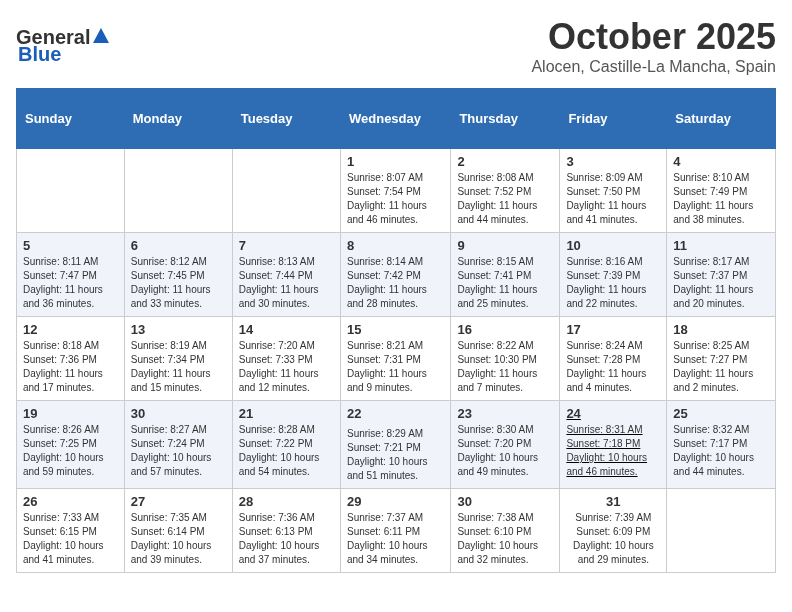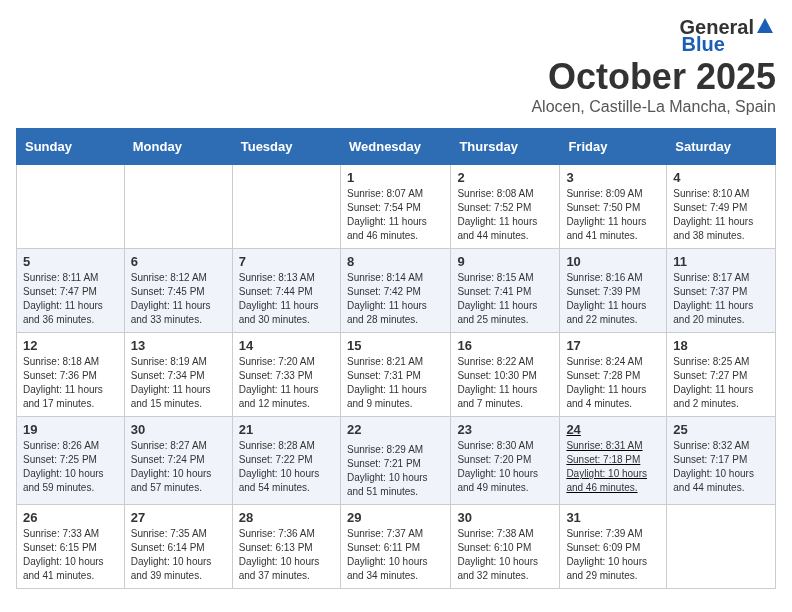--- a/index.html
+++ b/index.html
@@ -6,23 +6,22 @@
     body {
       font-family: Arial, sans-serif;
       background: #fff;
       width: 792px;
       min-height: 612px;
       padding: 16px;
     }
     .header {
       display: flex;
       justify-content: space-between;
-      align-items: flex-end;
+      align-items: center;
       margin-bottom: 12px;
-      flex-direction: column;
     }
     .logo {
       display: flex;
       flex-direction: column;
       align-items: flex-start;
     }
     .logo-text {
       display: flex;
       align-items: center;
     }
@@ -50,21 +49,21 @@
     }
     .calendar {
       width: 100%;
       border-collapse: collapse;
       border: 1px solid #ccc;
     }
     .calendar th {
       background-color: #2e6db4;
       color: #fff;
       text-align: left;
-      padding: 10px 8px;
+      padding: 22px 8px;
       font-size: 13px;
       border: 1px solid #2e6db4;
     }
     .calendar td {
       vertical-align: top;
       border: 1px solid #ccc;
       padding: 5px 6px;
       width: 113px;
       min-height: 80px;
     }
@@ -312,21 +311,21 @@
           <div class="day-info" style="white-space: pre-line;">Sunrise: 7:37 AM
 Sunset: 6:11 PM
 Daylight: 10 hours and 34 minutes.</div>
         </td>
         <td style="background-color: rgb(255, 255, 255);">
           <div class="day-num">30</div>
           <div class="day-info" style="white-space: pre-line;">Sunrise: 7:38 AM
 Sunset: 6:10 PM
 Daylight: 10 hours and 32 minutes.</div>
         </td>
-        <td style="background-color: rgb(255, 255, 255);">
+        <td style="background-color: rgb(255, 255, 255); text-align: center;">
           <div class="day-num">31</div>
           <div class="day-info" style="white-space: pre-line;">Sunrise: 7:39 AM
 Sunset: 6:09 PM
 Daylight: 10 hours and 29 minutes.</div>
         </td>
         <td class="empty-cell"></td>
       </tr>
     </tbody>
 </table>
 

